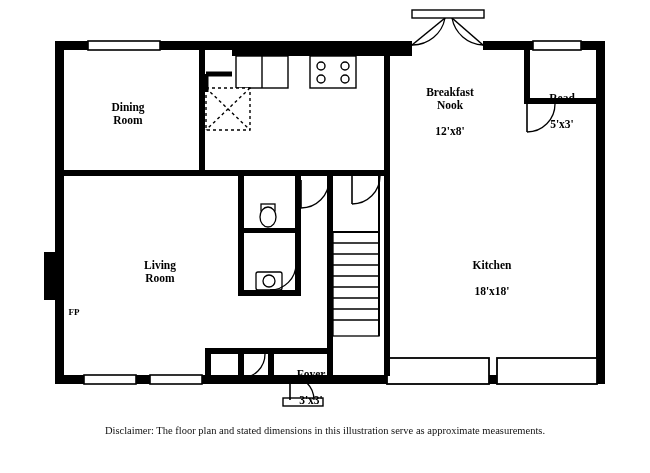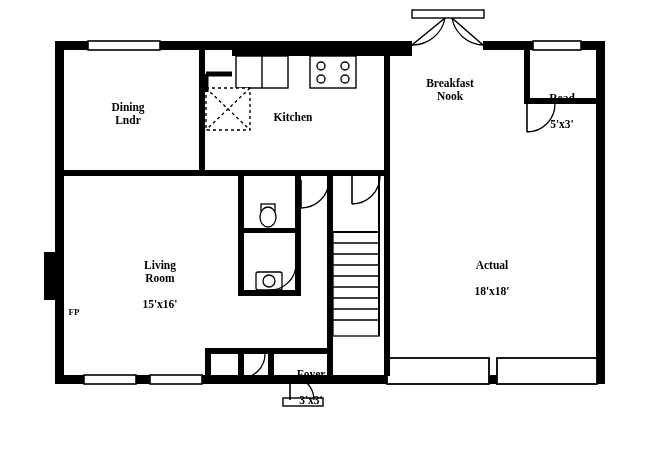--- a/index.html
+++ b/index.html
@@ -192,51 +192,51 @@
       <path d="M 290 400 L 290 376" stroke-width="1.6"></path>
       <path d="M 290 376 A 24 24 0 0 1 314 400"></path>
 
       <path d="M 241 354 L 241 378" stroke-width="1.5"></path>
       <path d="M 241 378 A 24 24 0 0 0 265 354"></path>
     </g>
   </svg>
 
   <div class="room-label" style="left:80px; top:88px; width:96px; font-size:11.5px;">
     <span class="rl-name">Dining
-Lndr</span>
+Room</span>
   </div>
 
   <div class="room-label" style="left:245px; top:98px; width:96px; font-size:11.5px;">
-    <span class="rl-name">Kitchen</span>
-  </div>
-
-  <div class="room-label" style="left:400px; top:64px; width:100px; font-size:11.5px;">
+  </div>
+
+  <div class="room-label" style="left:400px; top:73px; width:100px; font-size:11.5px;">
     <span class="rl-name">Breakfast
 Nook</span>
+    <span class="rl-dim">12'x8'</span>
   </div>
 
   <div class="room-label" style="left:528px; top:79px; width:68px; font-size:11.5px;">
     <span class="rl-name">Read</span>
     <span class="rl-dim">5'x3'</span>
   </div>
 
   <div class="room-label" style="left:112px; top:246px; width:96px; font-size:11.5px;font-family:Liberation Serif, serif;">
     <span class="rl-name">Living
 Room</span>
-    <span class="rl-dim">15'x16'</span>
   </div>
 
   <div class="room-label" style="left:442px; top:246px; width:100px; font-size:11.5px;">
-    <span class="rl-name">Actual</span>
+    <span class="rl-name">Kitchen</span>
     <span class="rl-dim">18'x18'</span>
   </div>
 
   <div class="room-label" style="left:263px; top:355px; width:96px; font-size:11.5px;">
     <span class="rl-name">Foyer</span>
     <span class="rl-dim">3'x3'</span>
   </div>
 
   <div class="fp-label" style="left:64px; top:269px; width:20px;">FP</div>
 
   <div id="disclaimer">
+    <div>Disclaimer: The floor plan and stated dimensions in this illustration serve as approximate measurements.</div>
   </div>
 
 </div>
 
 </body></html>

